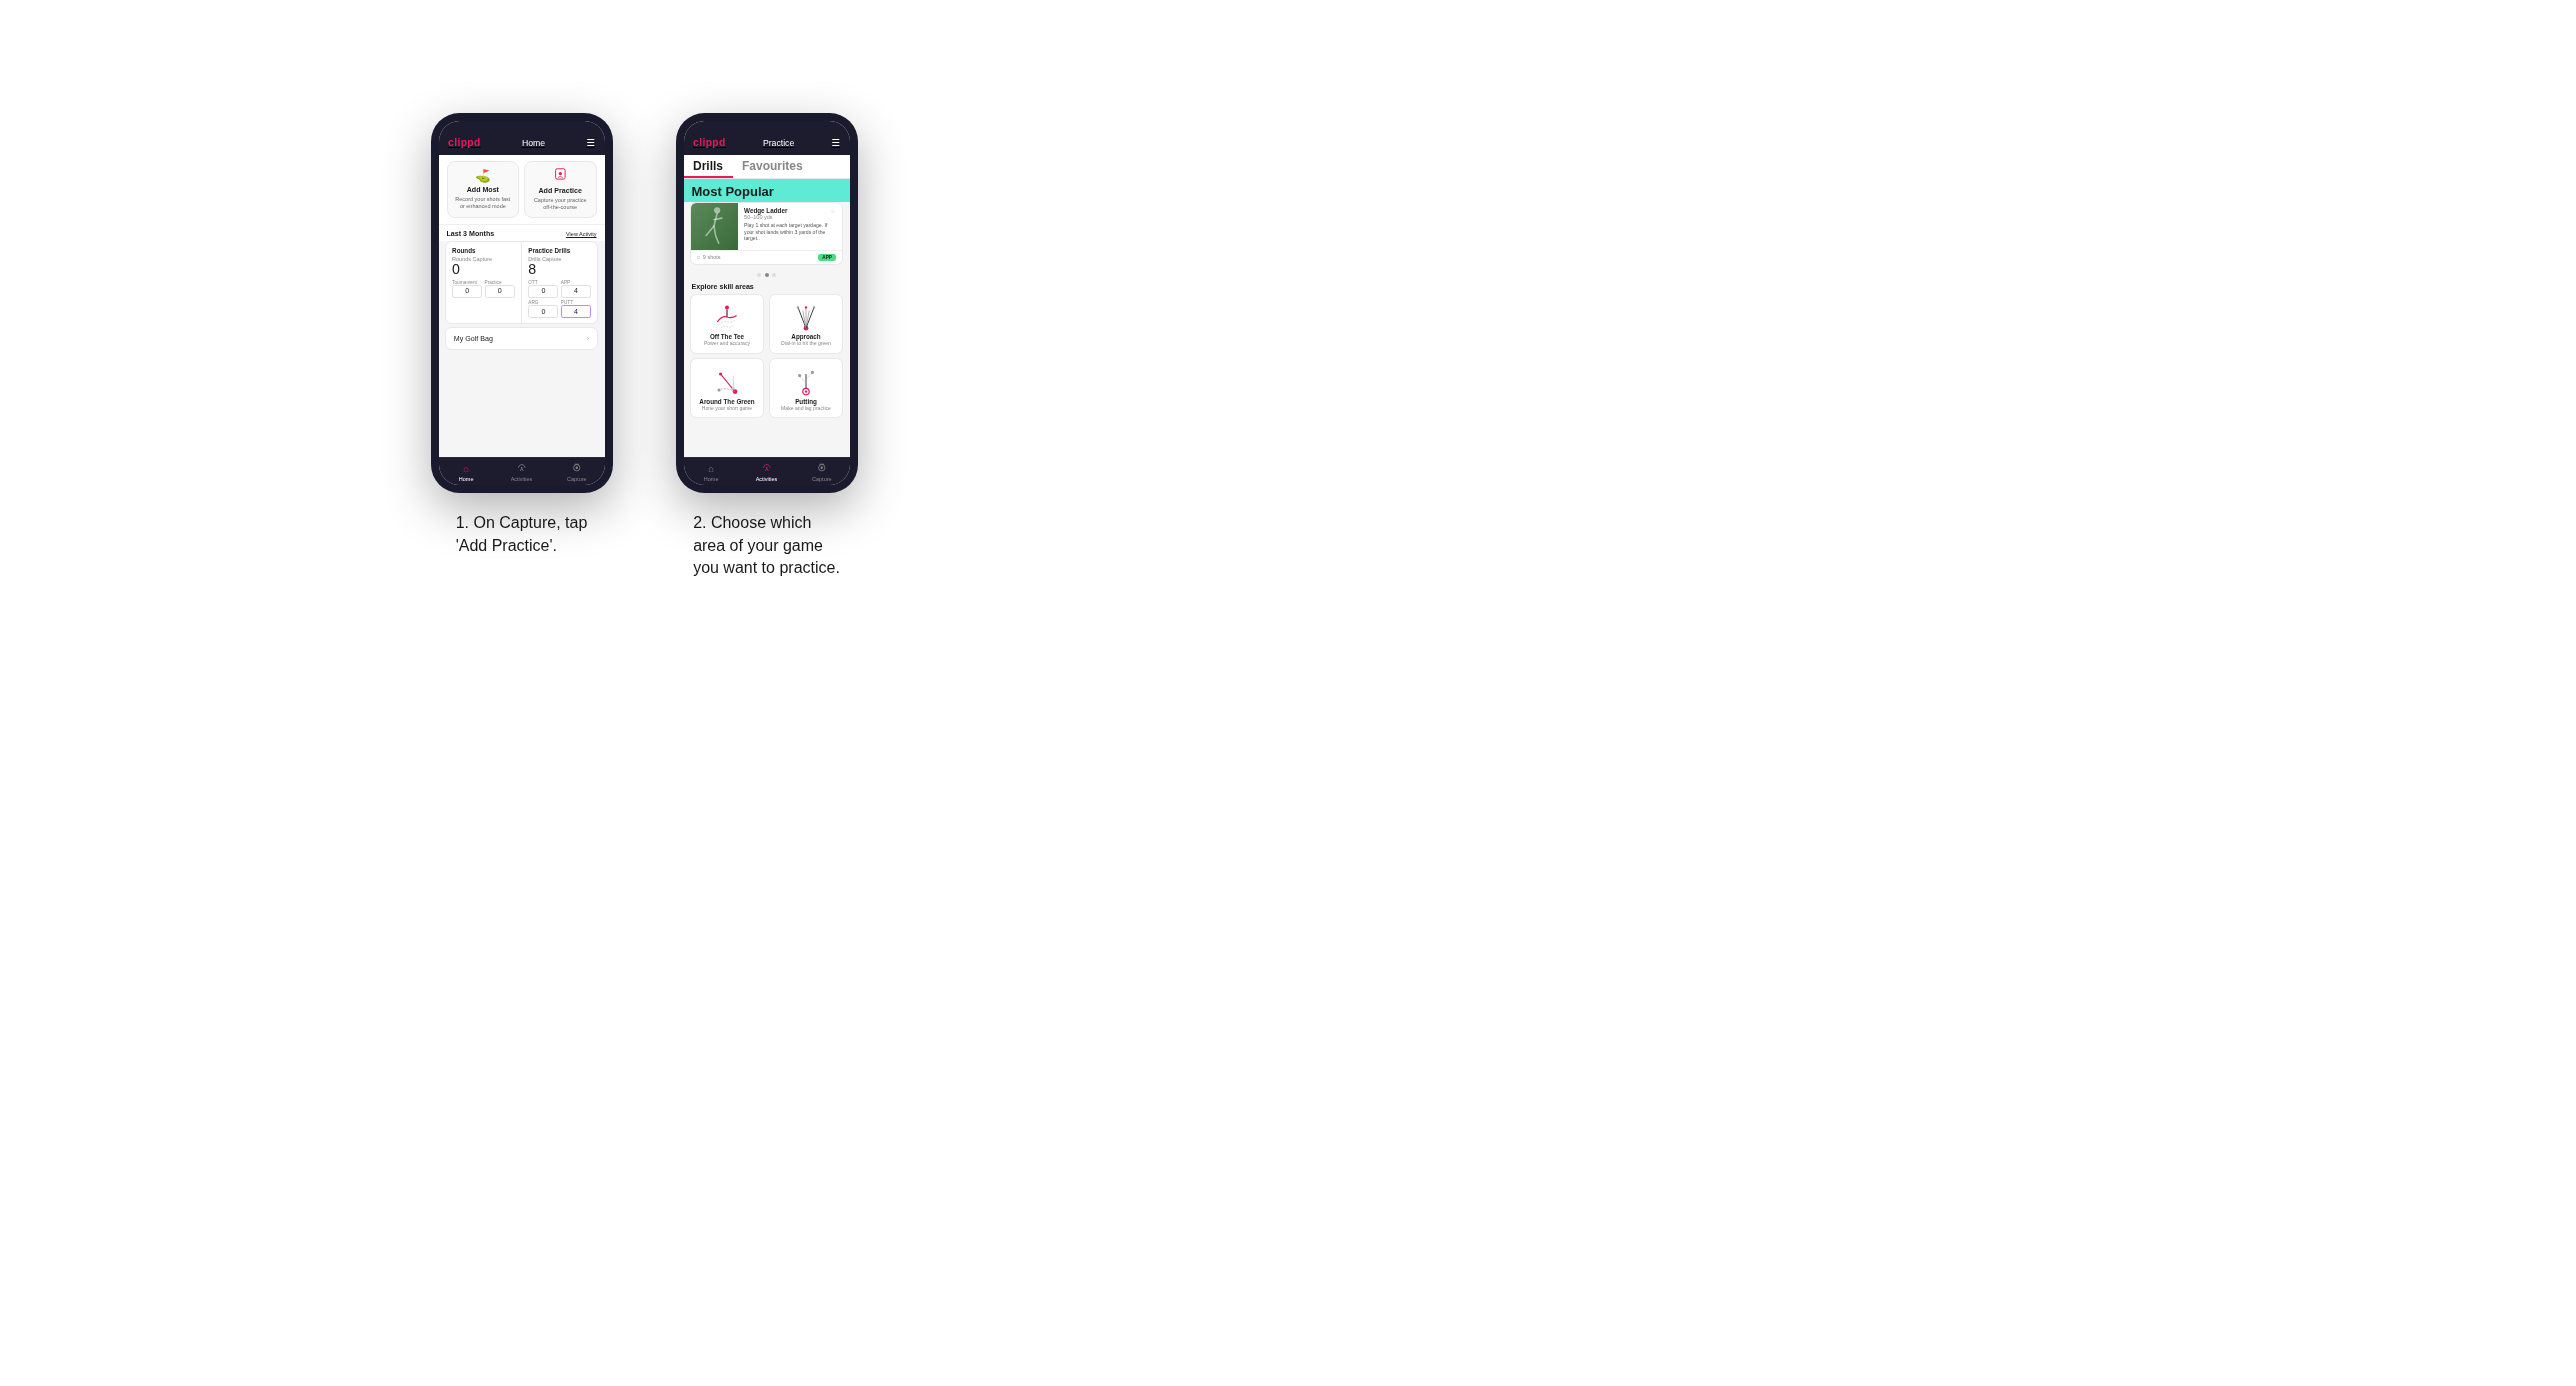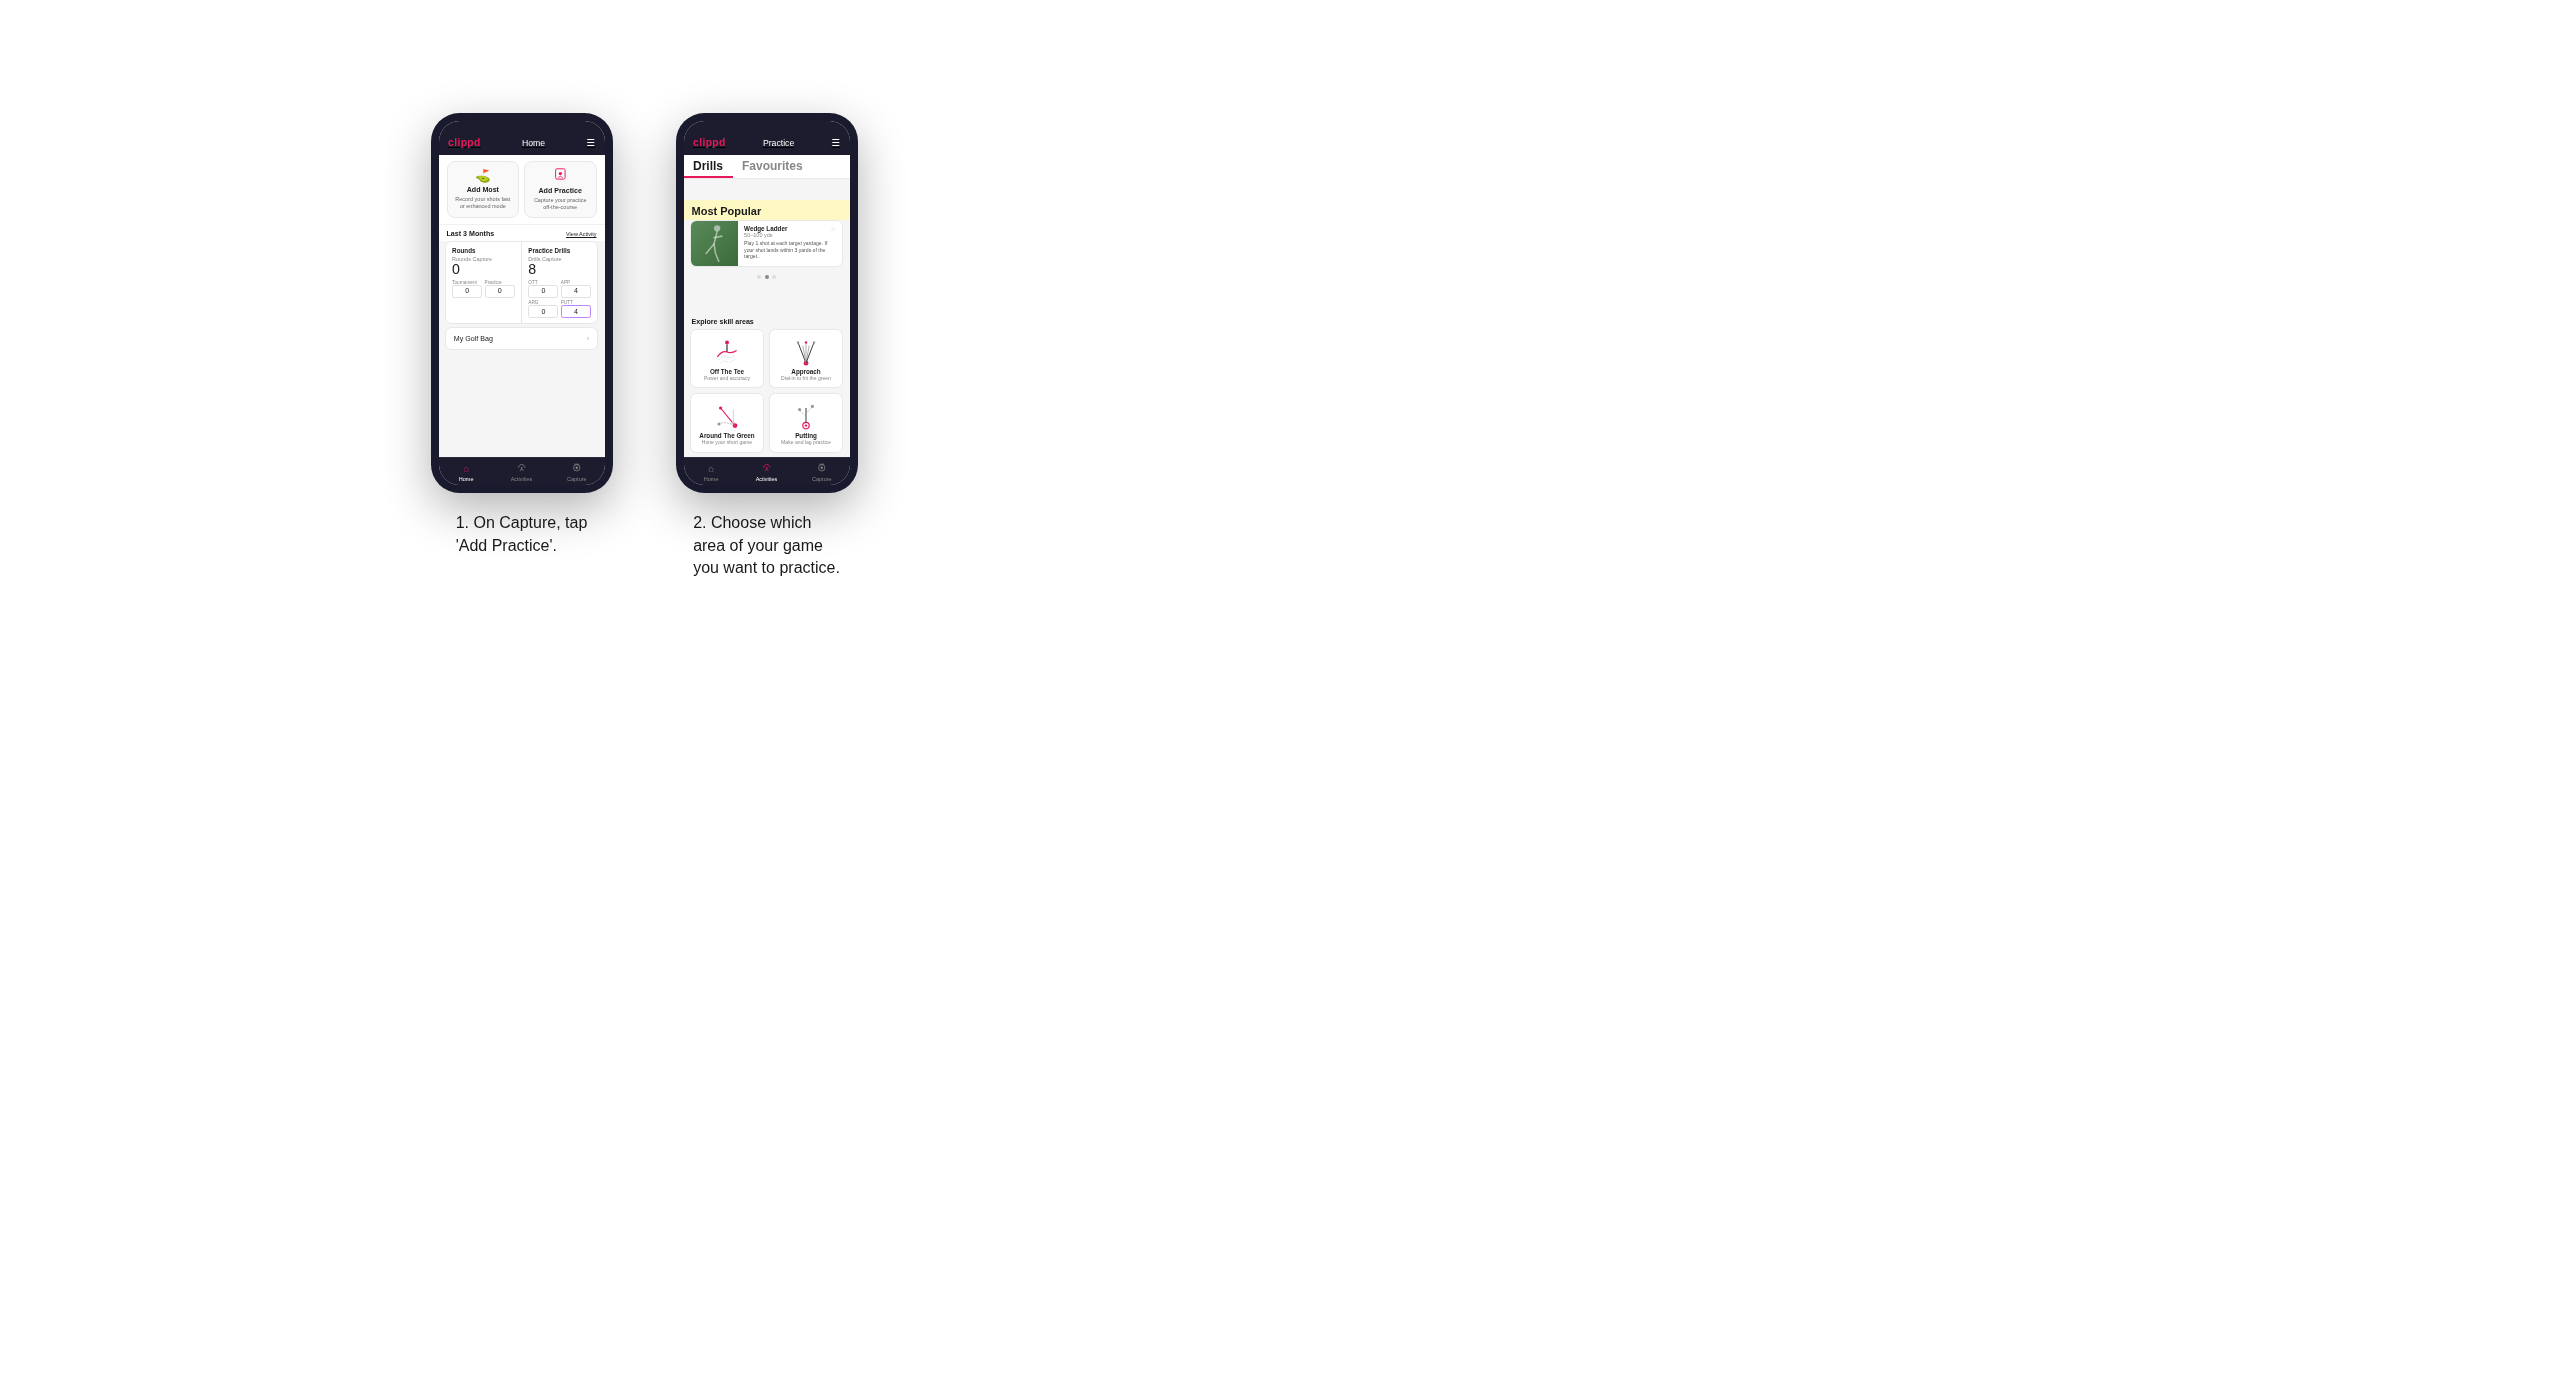--- a/index.html
+++ b/index.html
@@ -263,26 +263,25 @@
     .tab-item.active::after {
       content: '';
       position: absolute;
       bottom: 0;
       left: 0;
       right: 0;
       height: 1.6px;
       background: #e8195a;
     }
     .section-title {
-      font-size: 11px;
+      font-size: 13px;
       font-weight: 700;
       color: #1a1a1a;
       padding: 4.7px 8px 3.2px;
-      background: #fef9c3;
-      margin-top: 21px;
+      background: #5eead4;
     }
     .featured-card {
       margin: 0 6.3px 4.7px;
       background: #ffffff;
       border: 0.8px solid #e8e8e8;
       border-radius: 6.3px;
       overflow: hidden;
     }
     .featured-card-inner {
       display: flex;
@@ -358,21 +357,20 @@
       border-radius: 50%;
       background: #dddddd;
     }
     .dot.active { background: #888; }
     .explore-title {
       font-size: 7.1px;
       font-weight: 700;
       color: #1a1a1a;
       padding: 3.2px 8px;
       background: #f5f5f5;
-      margin-top: 32px;
     }
     .skill-grid {
       display: grid;
       grid-template-columns: 1fr 1fr;
       gap: 4.7px;
       padding: 0 6.3px 4.7px;
     }
     .skill-card {
       background: #ffffff;
       border: 0.8px solid #e8e8e8;

